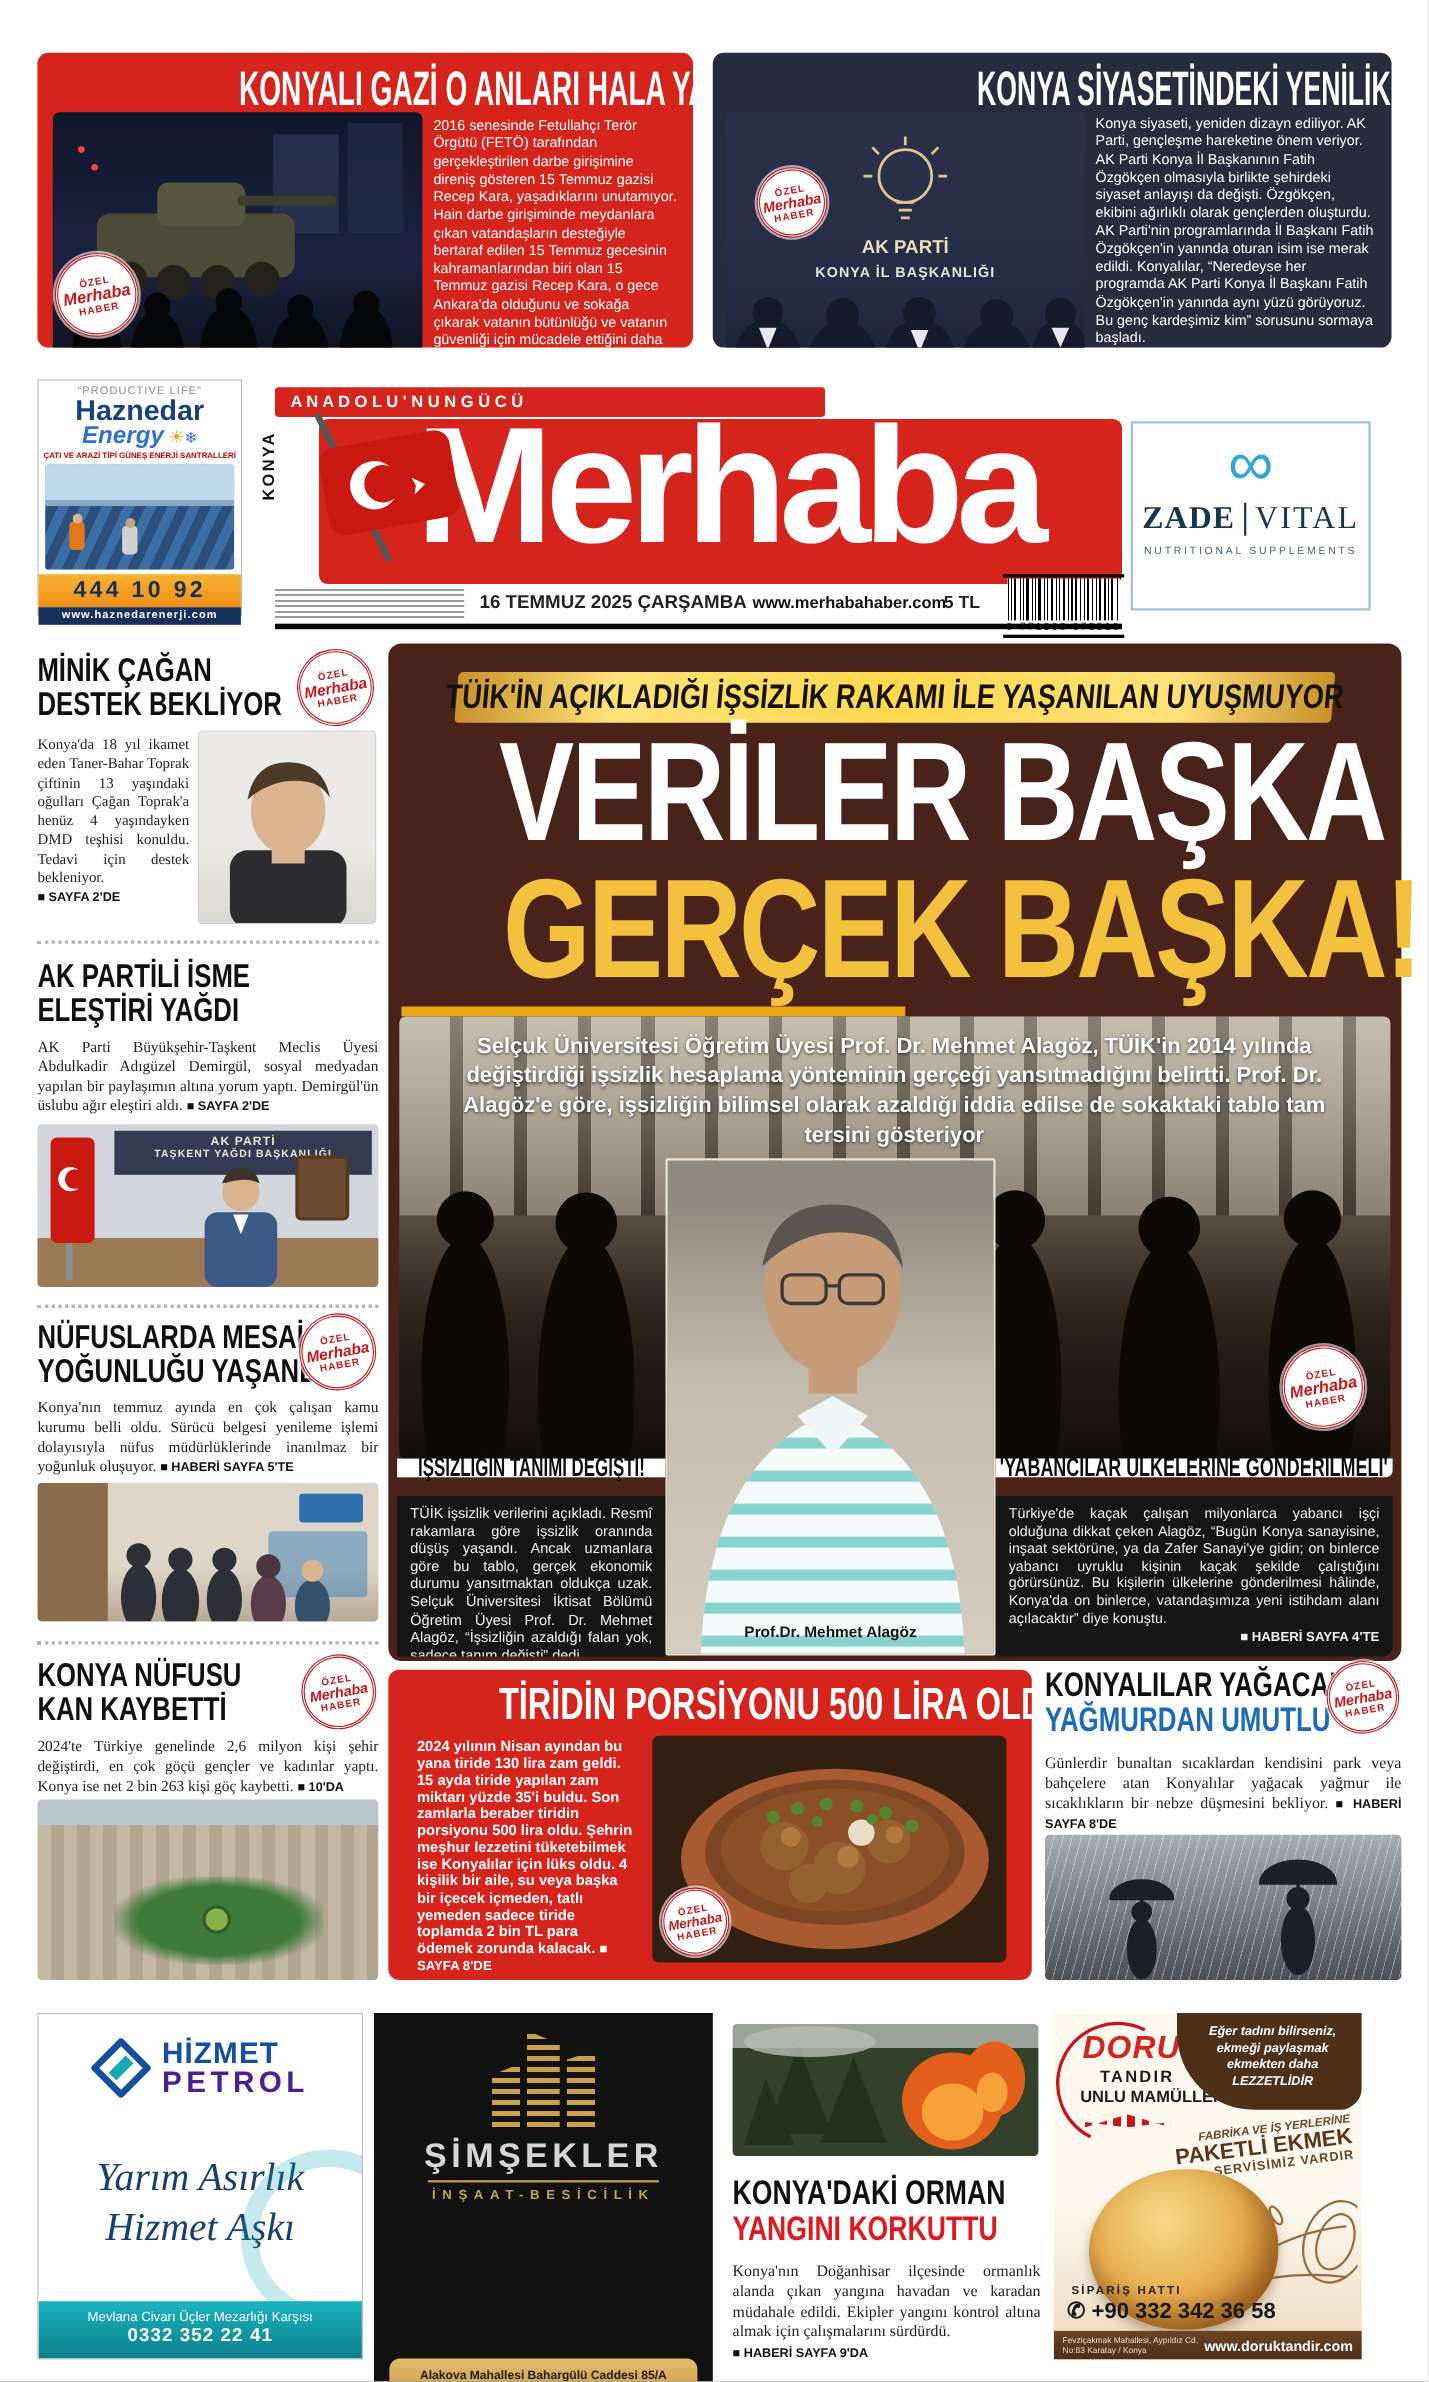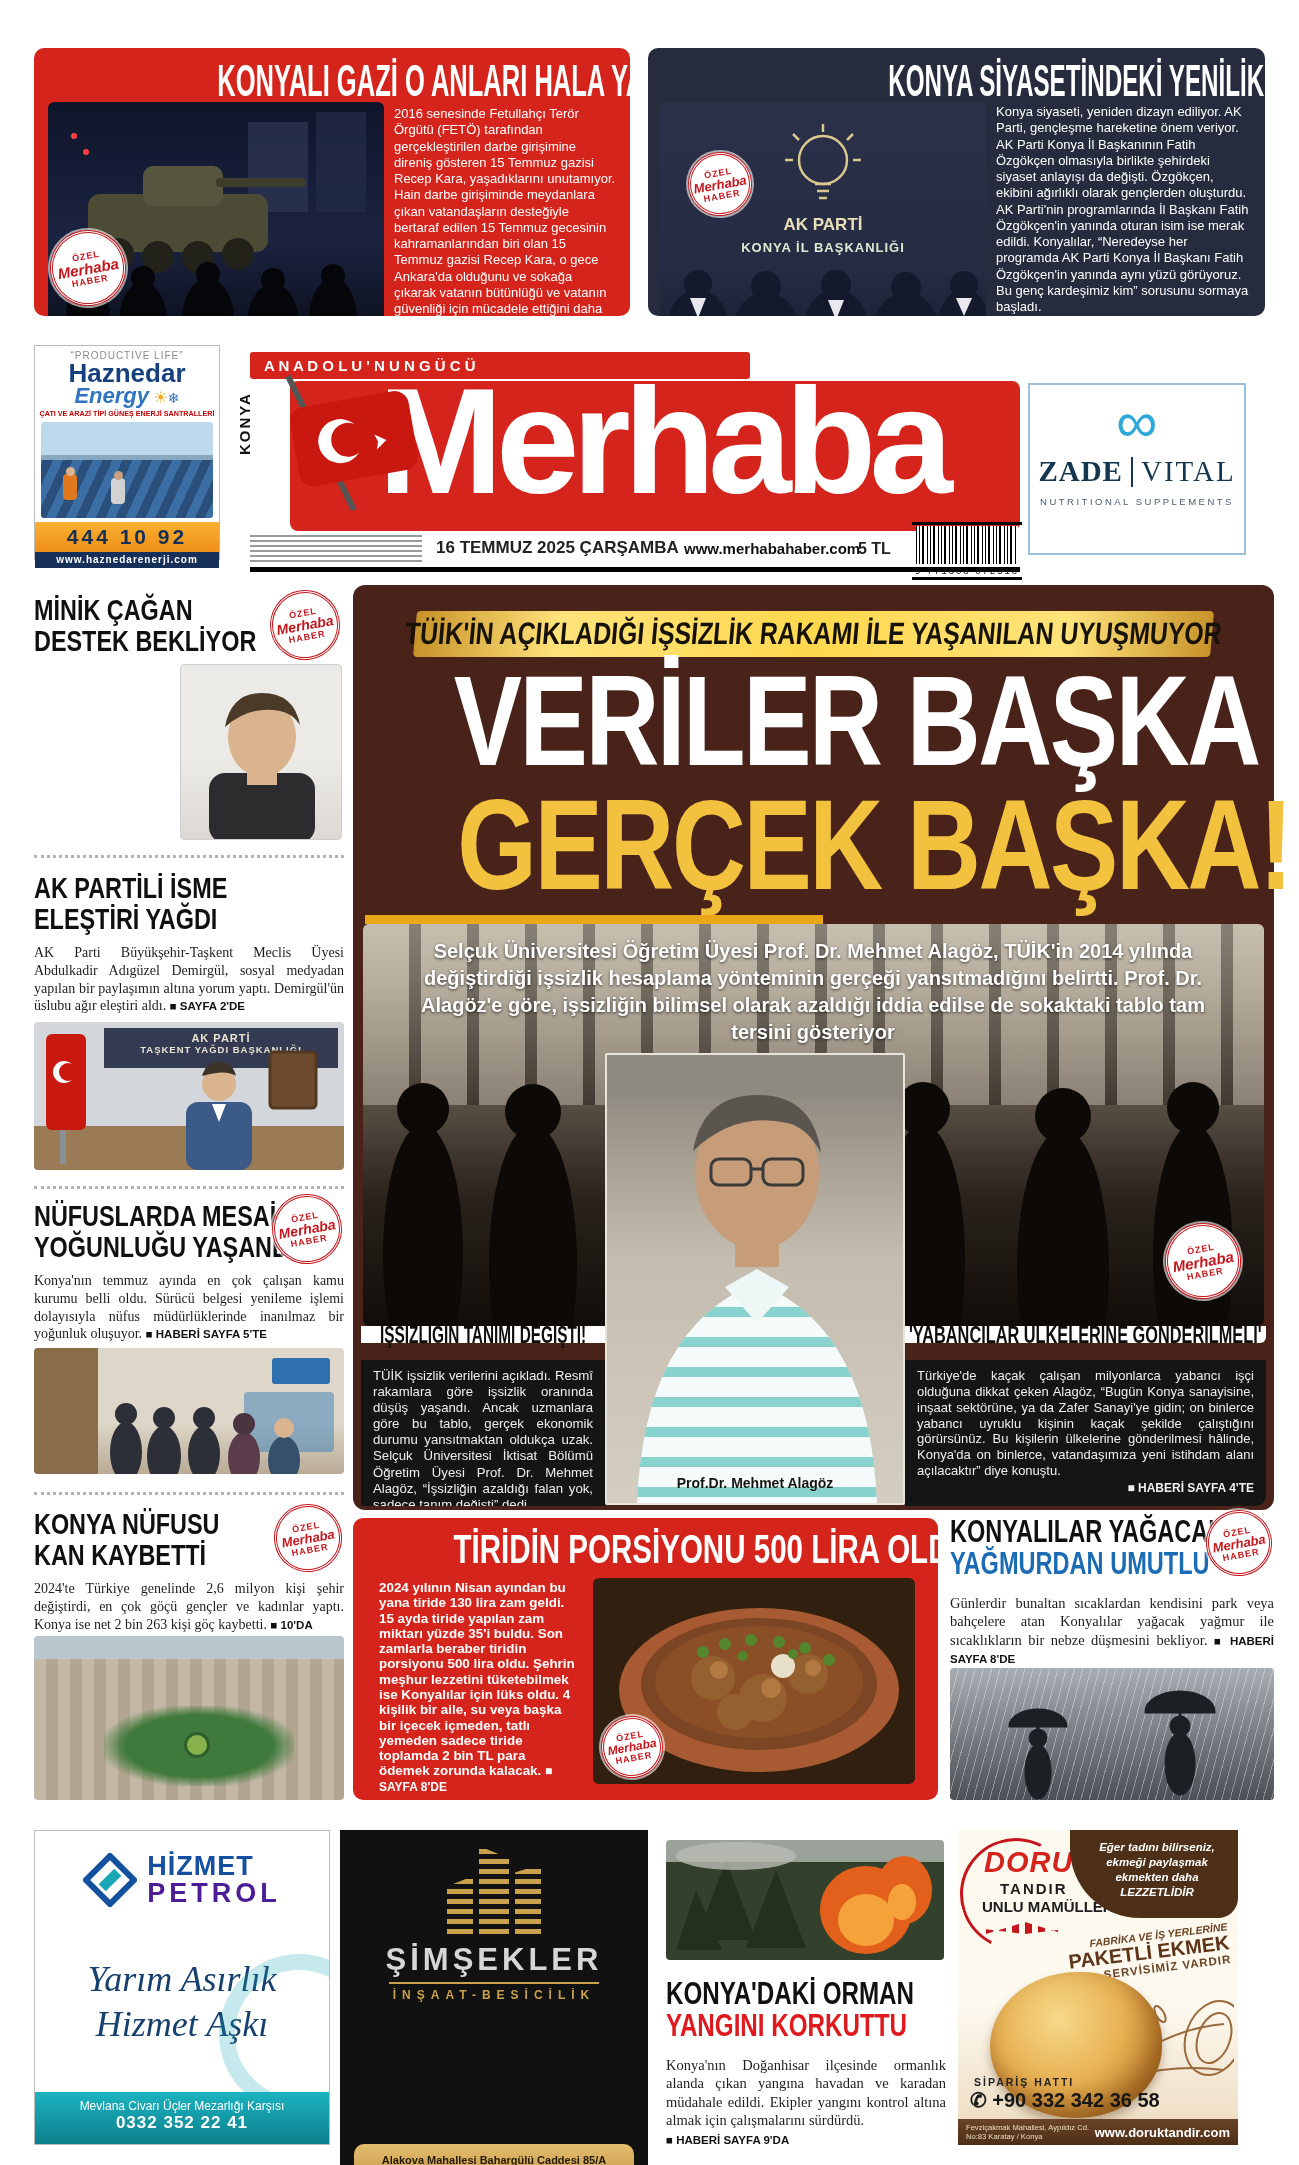--- a/index.html
+++ b/index.html
@@ -194,20 +194,24 @@
 
   <div class="abs story-title" style="left:34px;top:594px;font-size:30px;">
     <div><span class="cond" style="transform:scaleX(.78);">MİNİK ÇAĞAN</span></div>
     <div><span class="cond" style="transform:scaleX(.78);">DESTEK BEKLİYOR</span></div>
   </div>
   <div class="stamp" style="left:270px;top:590px;width:70px;height:70px;">
     <div class="s1">ÖZEL</div>
       <div class="s2" style="font-size:14px;">Merhaba</div>
       <div class="s3">HABER</div>
   </div>
+  <div class="abs sbody serif" style="left:34px;top:668px;width:138px;font-size:13.6px;">
+    <span>Konya'da 18 yıl ikamet eden Taner-Bahar Toprak çiftinin 13 yaşındaki oğulları Çağan Toprak'a henüz 4 yaşındayken DMD teşhisi konuldu. Tedavi için destek bekleniyor.</span><br>
+    <span class="sref">■ SAYFA 2'DE</span>
+  </div>
   <div class="photo" style="left:180px;top:664px;width:162px;height:176px;background:linear-gradient(180deg,#eceae6 0 55%,#dcd9d4 100%);border:1px solid #cfcfcf;">
     <svg width="162" height="176">
       <ellipse cx="81" cy="72" rx="34" ry="40" fill="#d9b48f"></ellipse>
       <path d="M44 62 q6 -34 37 -34 q32 0 38 32 q-8 -12 -20 -14 q-30 -6 -55 16z" fill="#4c3a28"></path>
       <rect x="28" y="108" width="106" height="70" rx="16" fill="#2c2c2e"></rect>
       <rect x="66" y="104" width="30" height="16" fill="#d9b48f"></rect>
     </svg>
   </div>
   <div class="abs dotdiv" style="left:34px;top:855px;width:310px;"></div>
 

